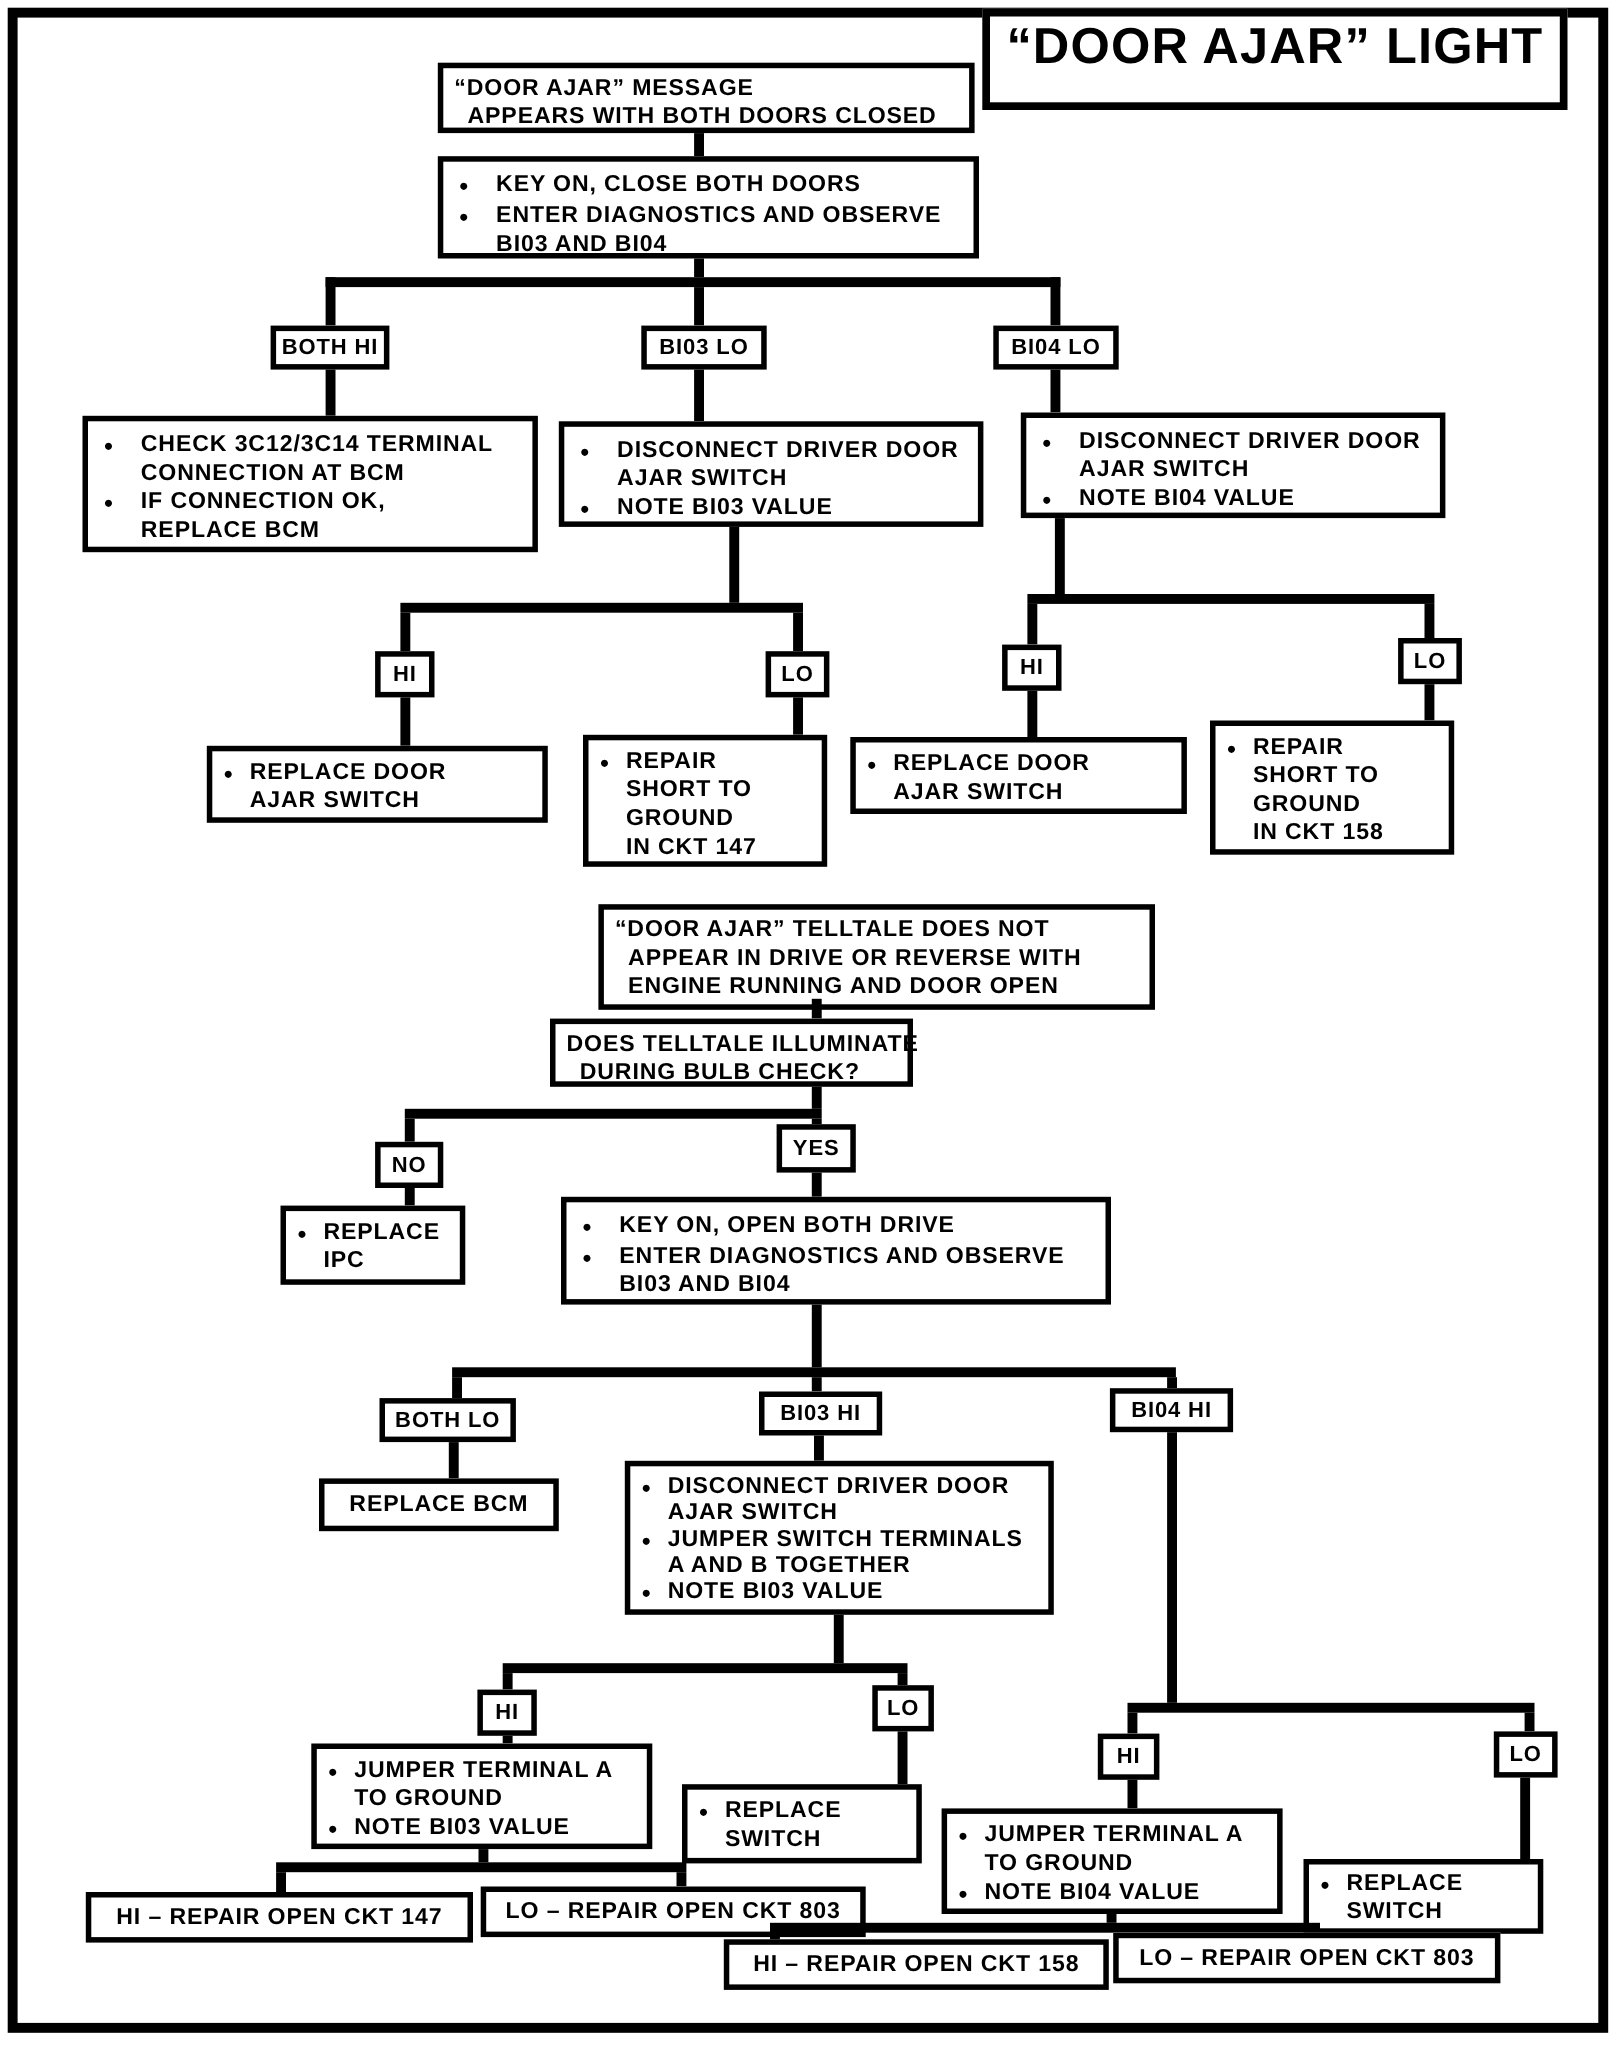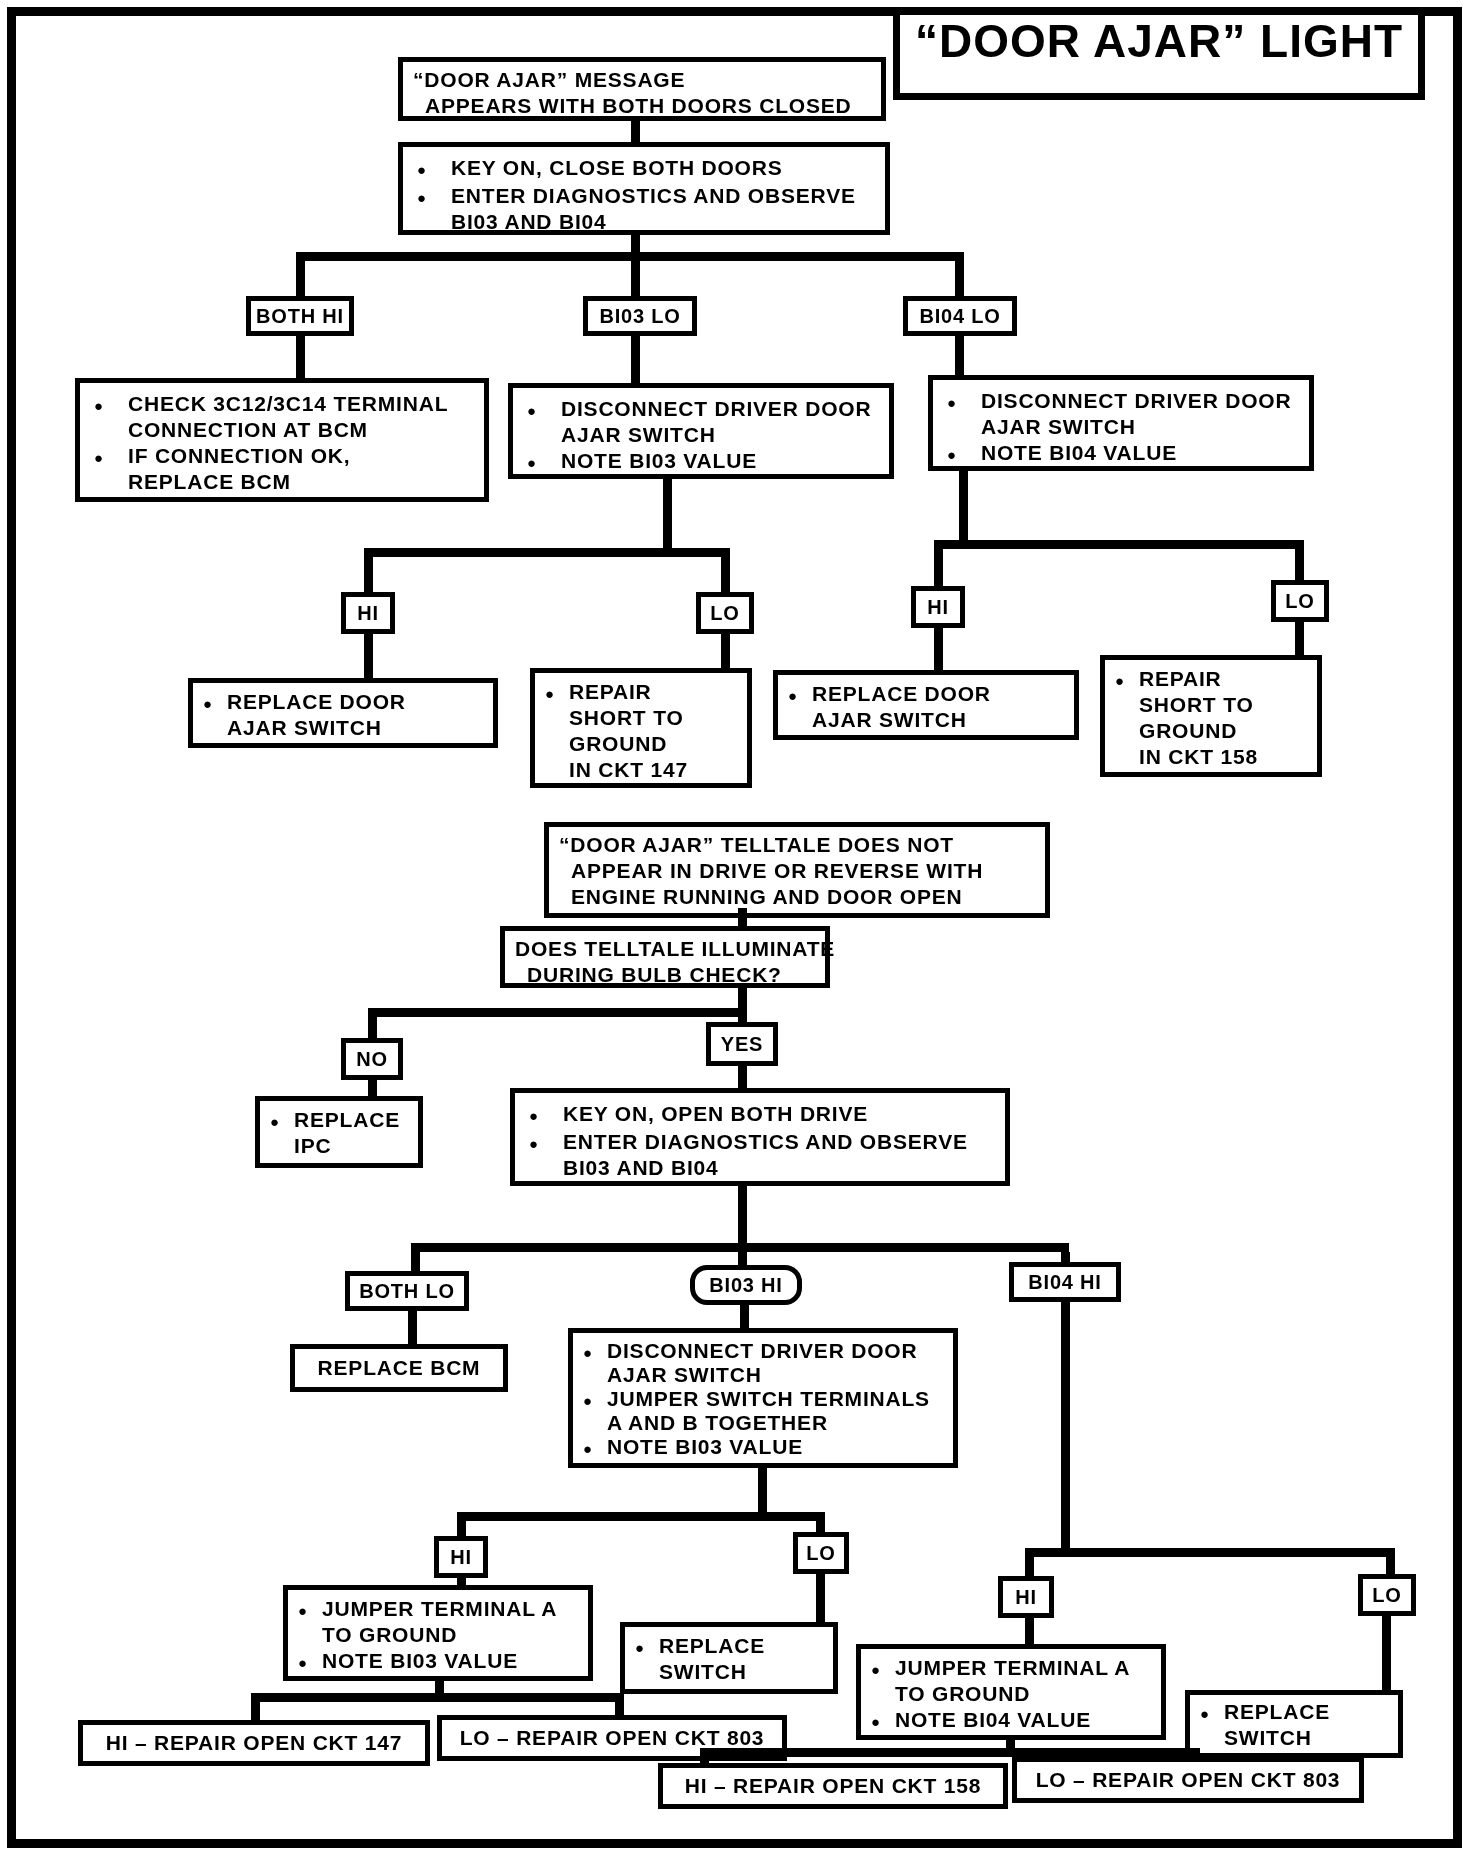--- a/index.html
+++ b/index.html
@@ -244,21 +244,21 @@
     </div>
   </div>
 
   <div class="cv" style="left:738px;top:1186px;width:9px;height:57px;"></div>
   <div class="ch" style="left:411px;top:1243px;width:658px;height:9px;"></div>
   <div class="cv" style="left:411px;top:1252px;width:9px;height:19px;"></div>
   <div class="cv" style="left:738px;top:1252px;width:9px;height:13px;"></div>
   <div class="cv" style="left:1061px;top:1252px;width:9px;height:10px;"></div>
 
   <div class="lblc" style="left:345px;top:1271px;width:124px;height:40px;">BOTH LO</div>
-  <div class="lblc" style="left:690px;top:1265px;width:112px;height:40px;border-radius:17px;">BI03 HI</div>
+  <div class="lblc" style="left:690px;top:1265px;width:112px;height:40px;">BI03 HI</div>
   <div class="lblc" style="left:1009px;top:1262px;width:112px;height:40px;">BI04 HI</div>
 
   <div class="cv" style="left:408px;top:1311px;width:9px;height:33px;"></div>
   <div class="term" style="left:290px;top:1344px;width:218px;height:48px;">REPLACE BCM</div>
 
   <div class="cv" style="left:740px;top:1305px;width:9px;height:23px;"></div>
   <div class="box tight" style="left:568px;top:1328px;width:390px;height:140px;padding-top:6px;">
     <div class="row">
       <span class="dot"></span>
       <span class="tx">

